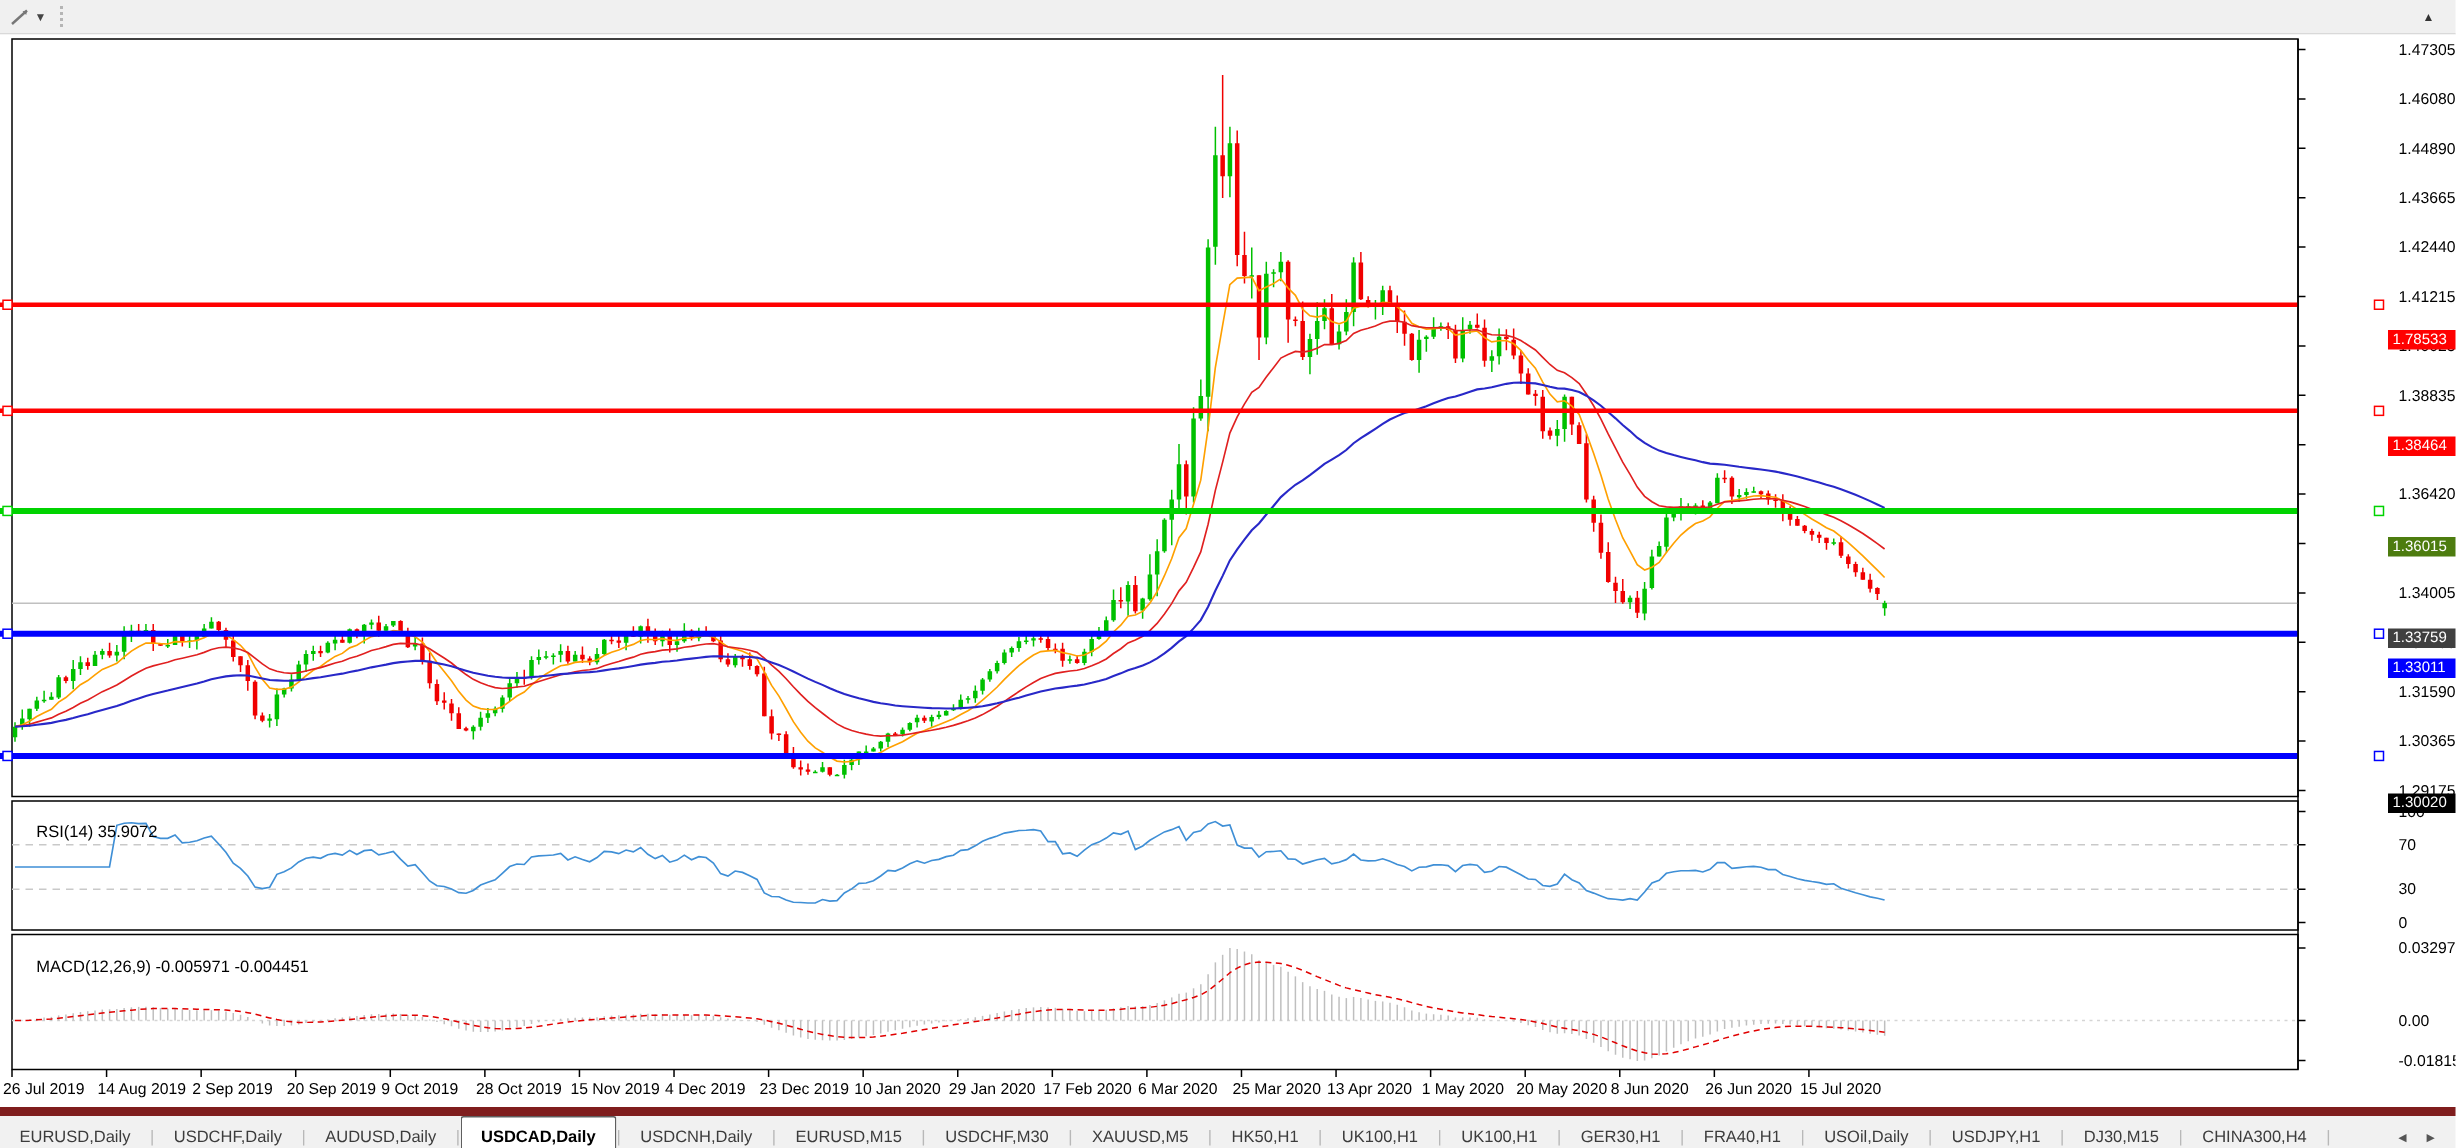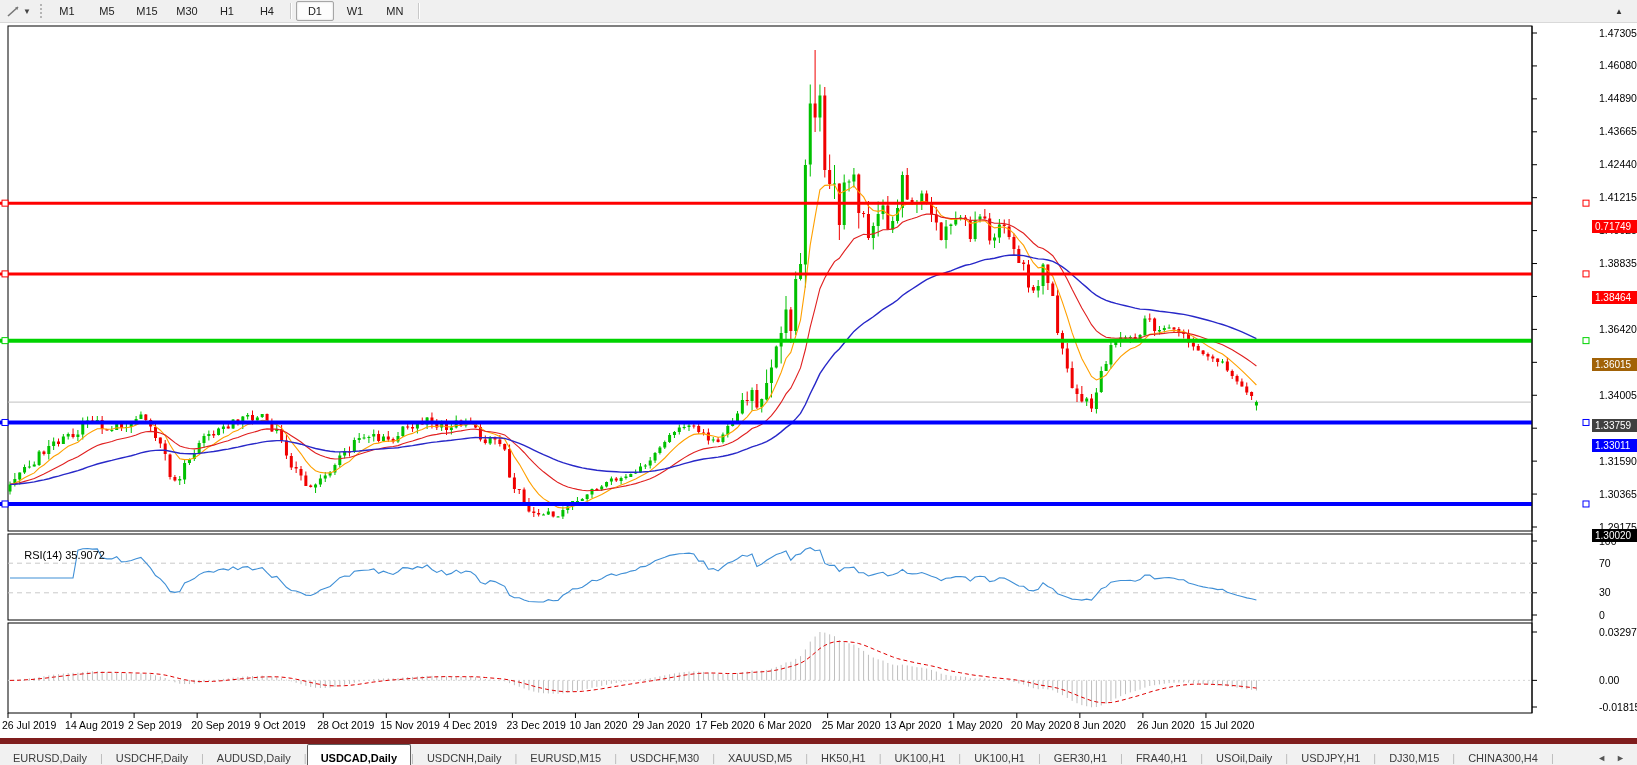--- a/index.html
+++ b/index.html
@@ -39,33 +39,20 @@
 
 <div class="toolbar">
   <div class="tool-icon-group">
     <svg width="15" height="15" viewBox="0 0 15 15">
       <line x1="2" y1="12" x2="12" y2="3" stroke="#777" stroke-width="1.6"></line>
       <path d="M12 3 L9 3.5 L11.5 6 Z" fill="#777"></path>
     </svg>
     <span class="caret">▼</span>
   </div>
   <div class="grip"></div>
-  <div id="tf-buttons" style="display:flex;align-items:center;">
-      <div class="tf-btn">M1</div>
-      <div class="tf-btn">M5</div>
-      <div class="tf-btn">M15</div>
-      <div class="tf-btn">M30</div>
-      <div class="tf-btn">H1</div>
-      <div class="tf-btn">H4</div>
-      <div class="tdivider"></div>
-      <div class="tf-btn active">D1</div>
-      <div class="tf-btn">W1</div>
-      <div class="tf-btn">MN</div>
-      <div class="tdivider"></div>
-    </div>
   <div class="toolbar-right">▲</div>
 </div>
 
 <div class="chart-wrap">
   <svg id="chart-svg" width="1637" height="714">
       <rect x="8" y="3" width="1524" height="505" fill="#fff" stroke="#000" stroke-width="1"></rect>
       <rect x="8" y="511" width="1524" height="86" fill="#fff" stroke="#000" stroke-width="1"></rect>
       <rect x="8" y="600" width="1524" height="90" fill="#fff" stroke="#000" stroke-width="1"></rect>
       <line x1="8" x2="1532" y1="379.0967457253169" y2="379.0967457253169" stroke="#c0c0c0" stroke-width="1"></line>
       <g>
@@ -970,25 +957,28 @@
         <line x1="1205.9499999999998" x2="1205.9499999999998" y1="690" y2="695" stroke="#000"></line>
         <text x="1199.9499999999998" y="706" font-size="10.5">15 Jul 2020</text>
       </g>
     </svg>
 
 
   <div id="rsi-label" class="overlay">
     <span>RSI(14)</span> <span>35.9072</span>
   </div>
 
+  <div id="macd-label" class="overlay">
+    <span>MACD(12,26,9)</span> <span>-0.005971 -0.004451</span>
+  </div>
 
   <div id="price-labels">
-      <div class="plabel" style="top: 197px; background: rgb(255, 0, 0); color: rgb(255, 255, 255);">0.71749</div>
+      <div class="plabel" style="top: 197px; background: rgb(255, 0, 0); color: rgb(255, 255, 255);">1.78533</div>
       <div class="plabel" style="top: 268px; background: rgb(255, 0, 0); color: rgb(255, 255, 255);">1.38464</div>
-      <div class="plabel" style="top: 335px; background: #a16207; color: rgb(255, 255, 255);">1.36015</div>
+      <div class="plabel" style="top: 335px; background: #4d7c0f; color: rgb(255, 255, 255);">1.36015</div>
       <div class="plabel" style="top: 416px; background: rgb(0, 0, 255); color: rgb(255, 255, 255);">1.33011</div>
       <div class="plabel" style="top: 506px; background: #000000; color: rgb(255, 255, 255);">1.30020</div>
       <div class="plabel" style="top: 396px; background: #404040; color: rgb(255, 255, 255);">1.33759</div>
     </div>
 </div>
 
 <div class="tabbar" id="tabbar">
     <div class="tab">EURUSD,Daily</div>
     <span class="tabsep">|</span>
     <div class="tab">USDCHF,Daily</div>

